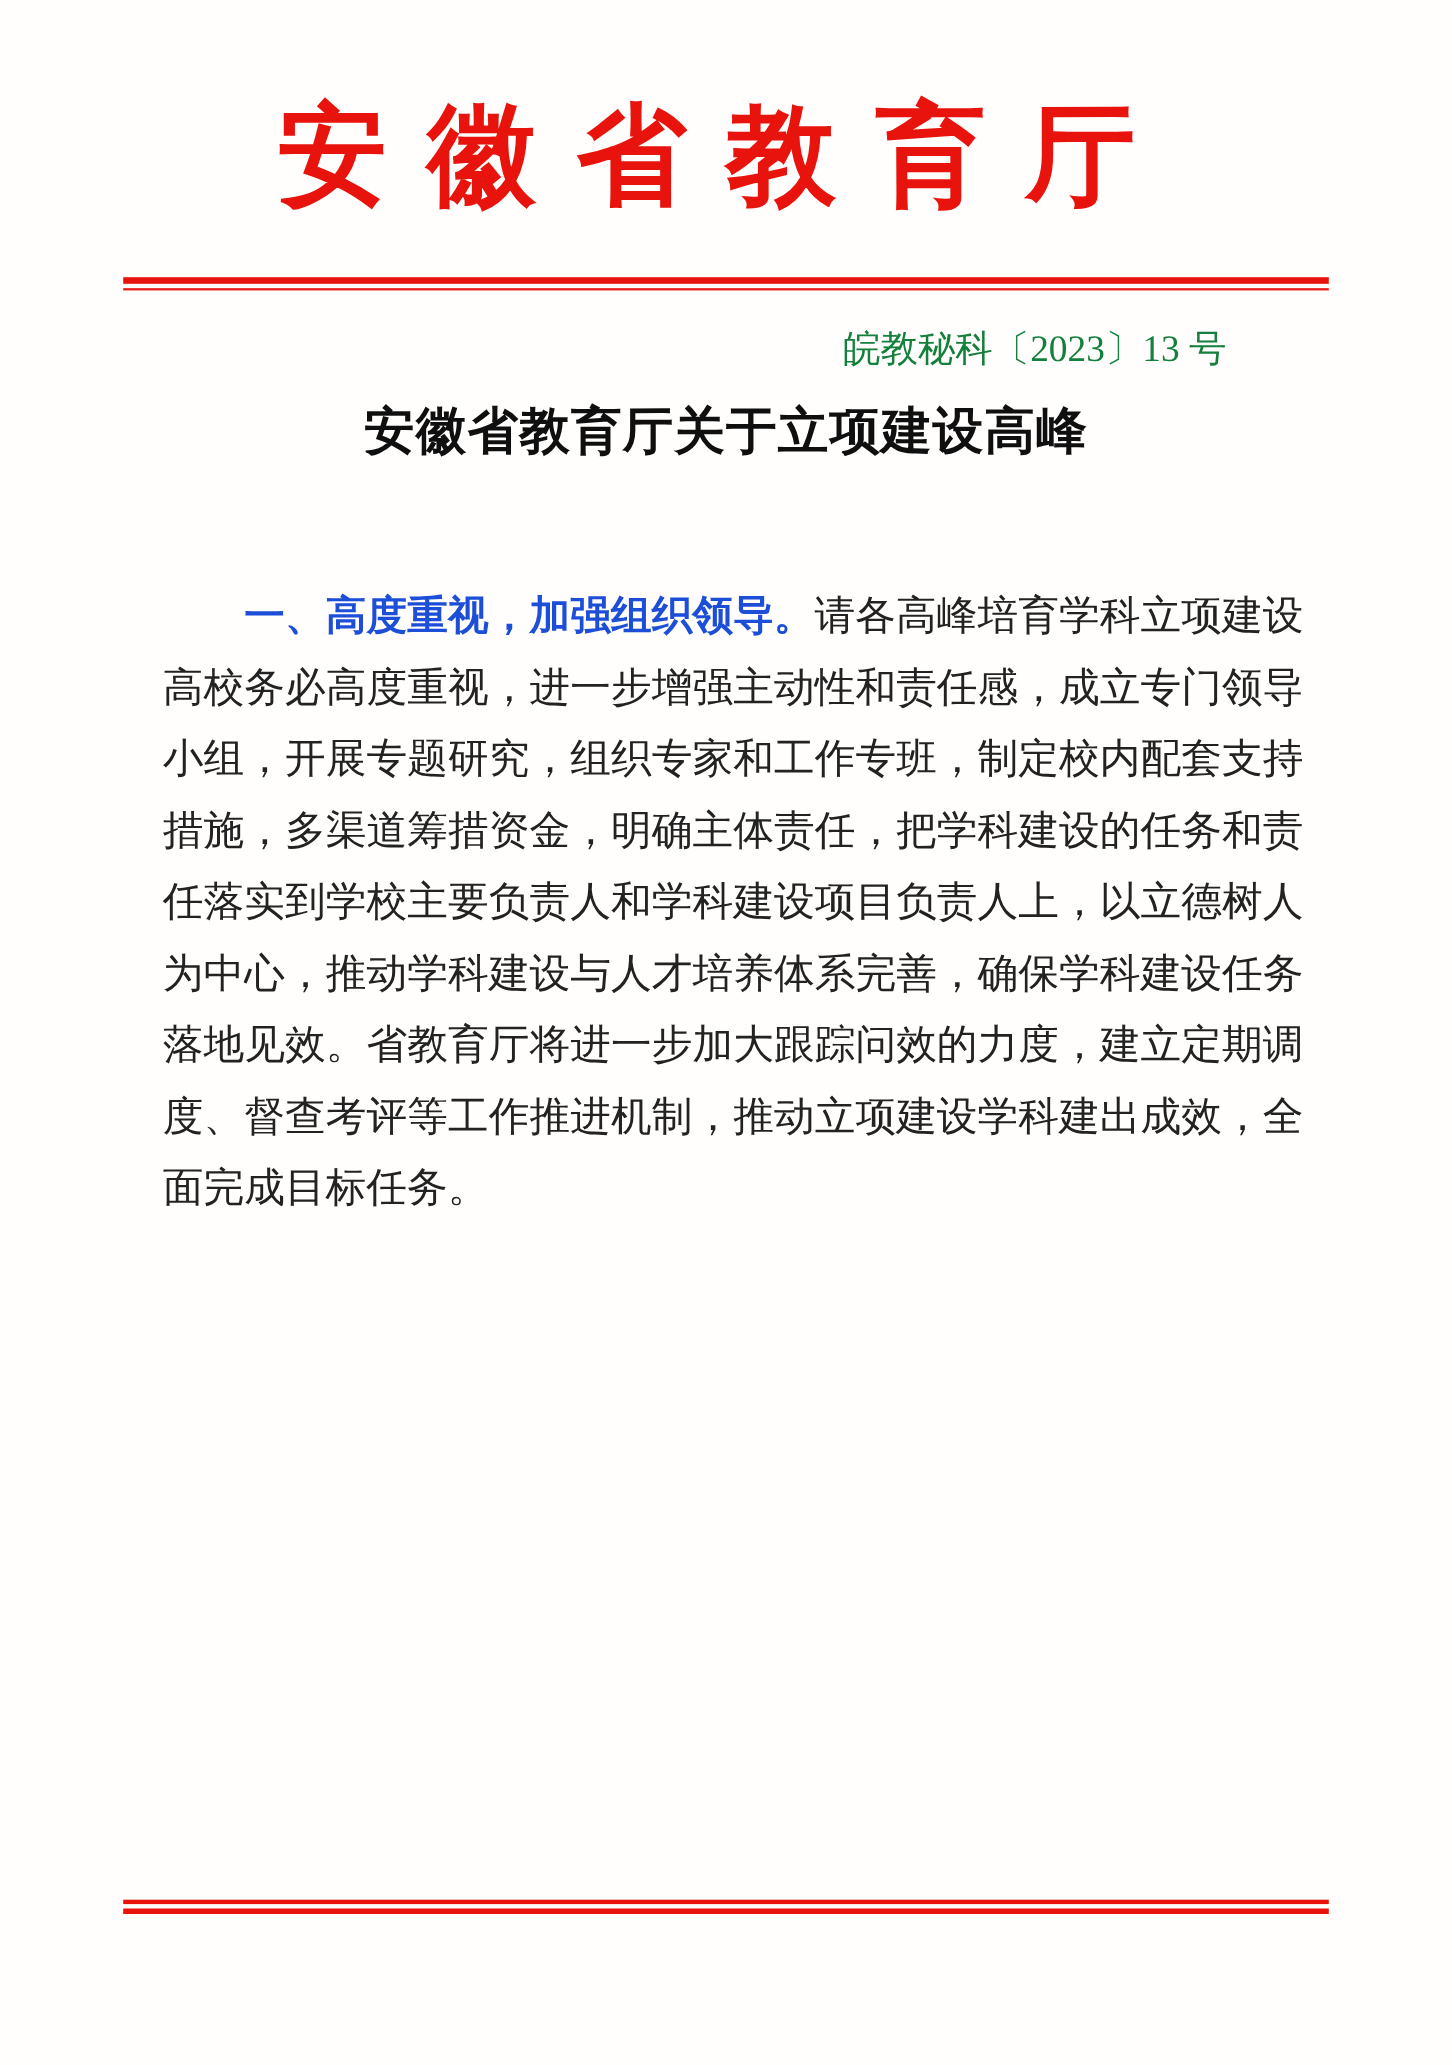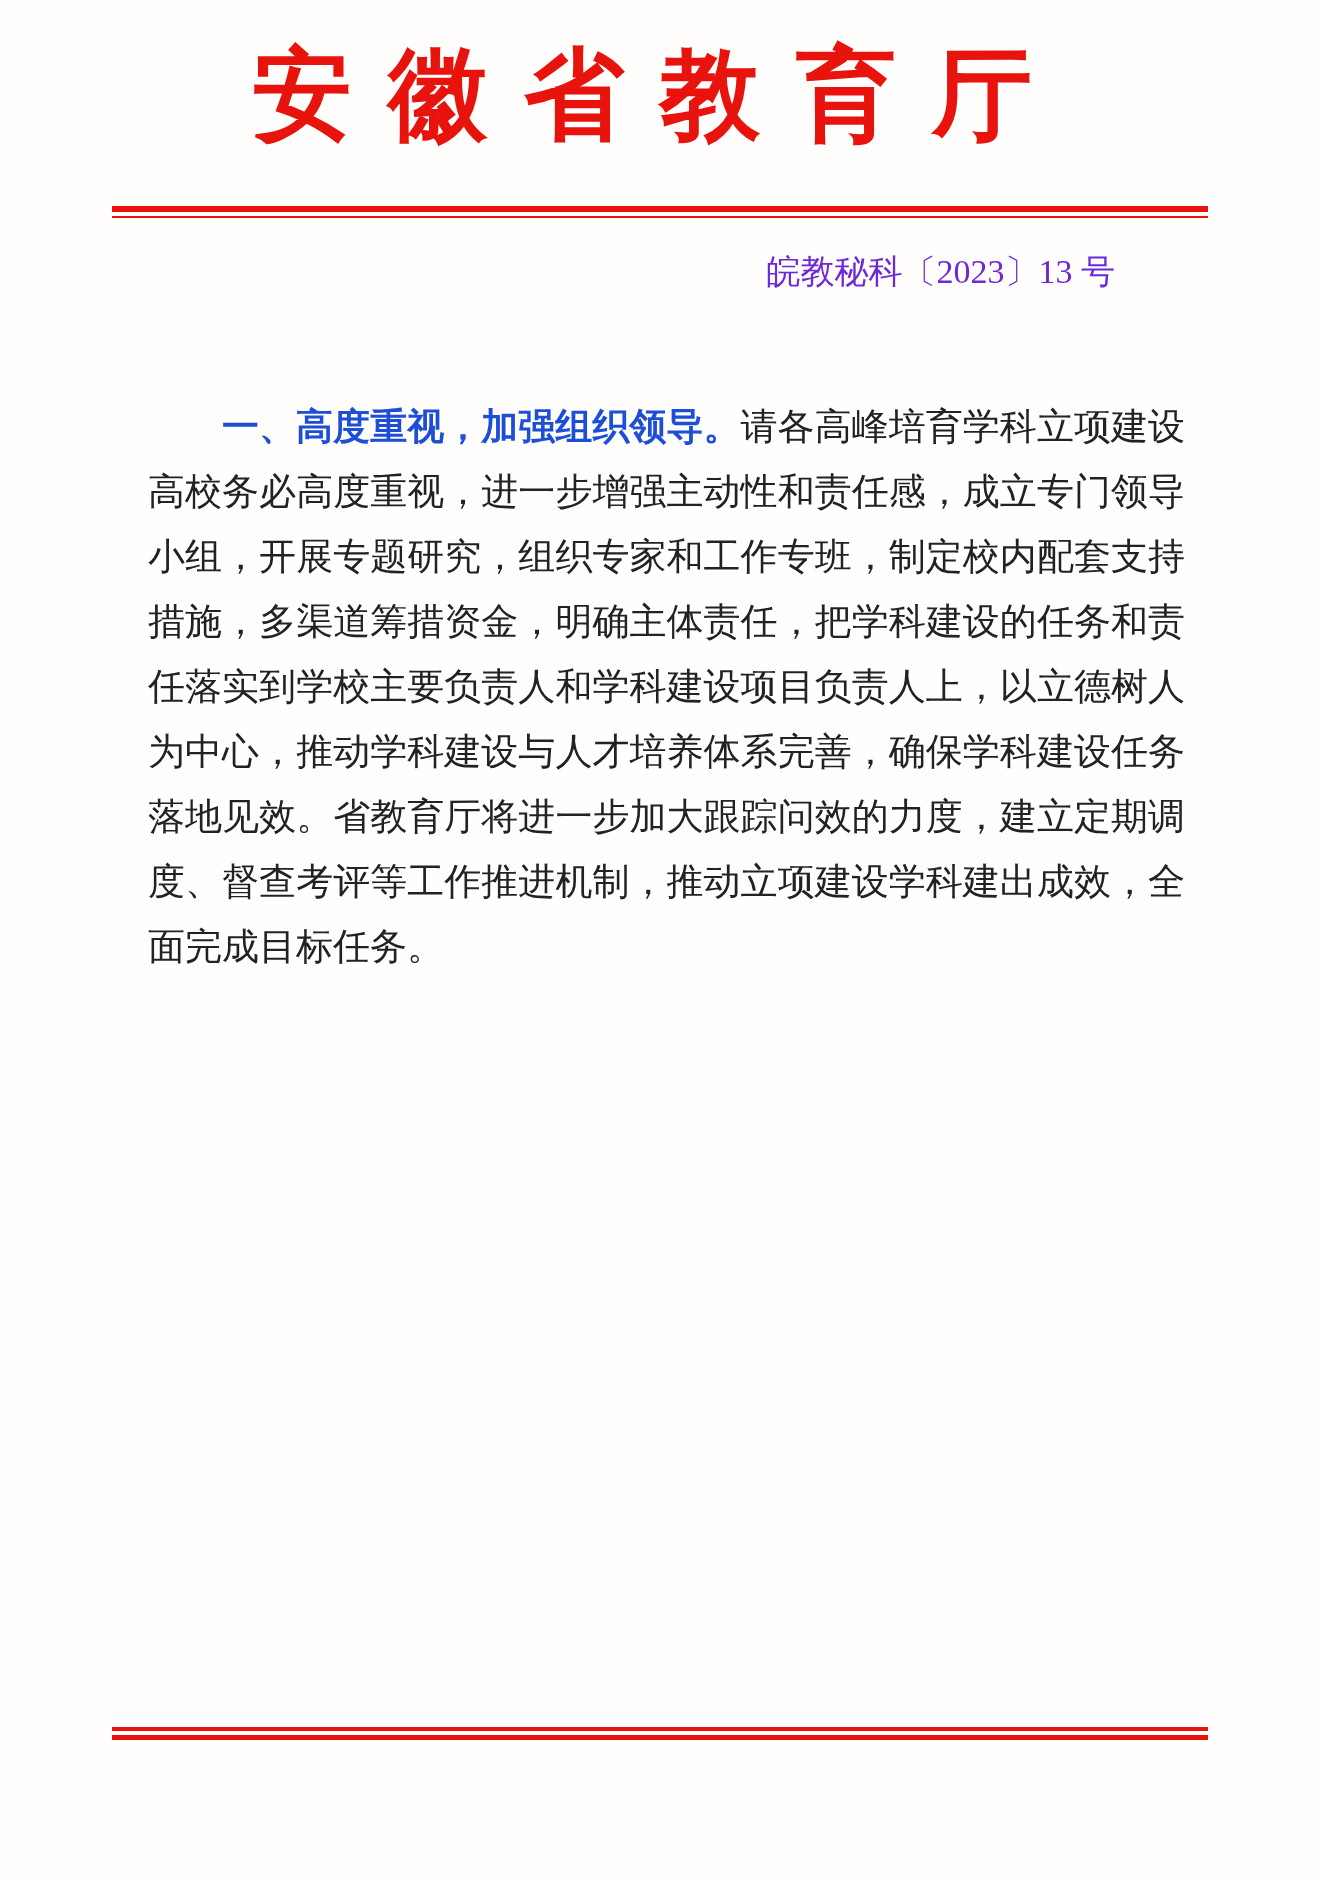--- a/index.html
+++ b/index.html
@@ -12,21 +12,21 @@
     width: 1320px;
     height: 1877px;
     margin: 0 auto;
     background: #fffefc;
     overflow: hidden;
     font-family: "Liberation Serif", serif;
     color: #1d1d1d;
   }
   
   .agency-header {
-    margin-top: 40px;
+    margin-top: 86px;
     text-align: center;
     color: var(--accent, #e8130c);
     font-family: "Liberation Serif", serif;
     font-weight: bold;
     font-size: 100px;
     line-height: 112px;
     letter-spacing: 0.36em;
     white-space: nowrap;
   }
   
@@ -36,21 +36,21 @@
     border-top: 6px solid var(--accent, #e8130c);
     border-bottom: 2px solid var(--accent, #e8130c);
   }
   
   .doc-number {
     margin-top: 34px;
     padding-right: 205px;
     text-align: right;
     font-size: 34px;
     line-height: 40px;
-    color: #6d28d9;
+    color: #15803d;
   }
   
   .doc-title {
     margin-top: 20px;
     text-align: center;
     font-weight: bold;
     font-size: 46px;
     line-height: 67px;
     color: #0f0f0f;
     letter-spacing: 1px;
@@ -92,20 +92,21 @@
 
 <div class="page">
 
   <div class="agency-header">安徽省教育厅</div>
 
   <div class="rule-top"></div>
 
   <div class="doc-number">皖教秘科〔2023〕13 号</div>
 
   <div class="doc-title">
+    <div>安徽省教育厅关于立项建设高峰</div>
   </div>
 
   <div class="body-text">
     <p class="para"><span class="section-lead">一、高度重视，加强组织领导。</span><span>请各高峰培育学科立项建设高校务必高度重视，进一步增强主动性和责任感，成立专门领导小组，开展专题研究，组织专家和工作专班，制定校内配套支持措施，多渠道筹措资金，明确主体责任，把学科建设的任务和责任落实到学校主要负责人和学科建设项目负责人上，以立德树人为中心，推动学科建设与人才培养体系完善，确保学科建设任务落地见效。省教育厅将进一步加大跟踪问效的力度，建立定期调度、督查考评等工作推进机制，推动立项建设学科建出成效，全面完成目标任务。</span></p>
   </div>
 
   <div class="rule-bottom"></div>
 
 </div>
 

